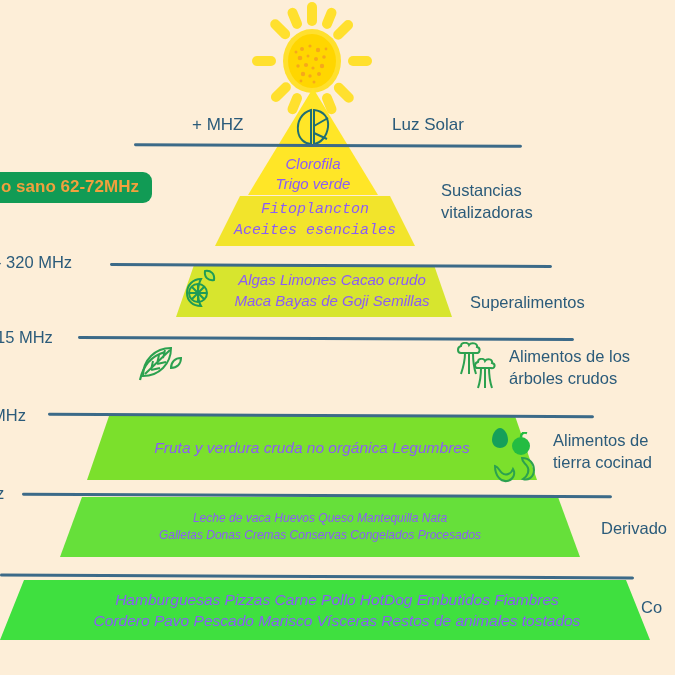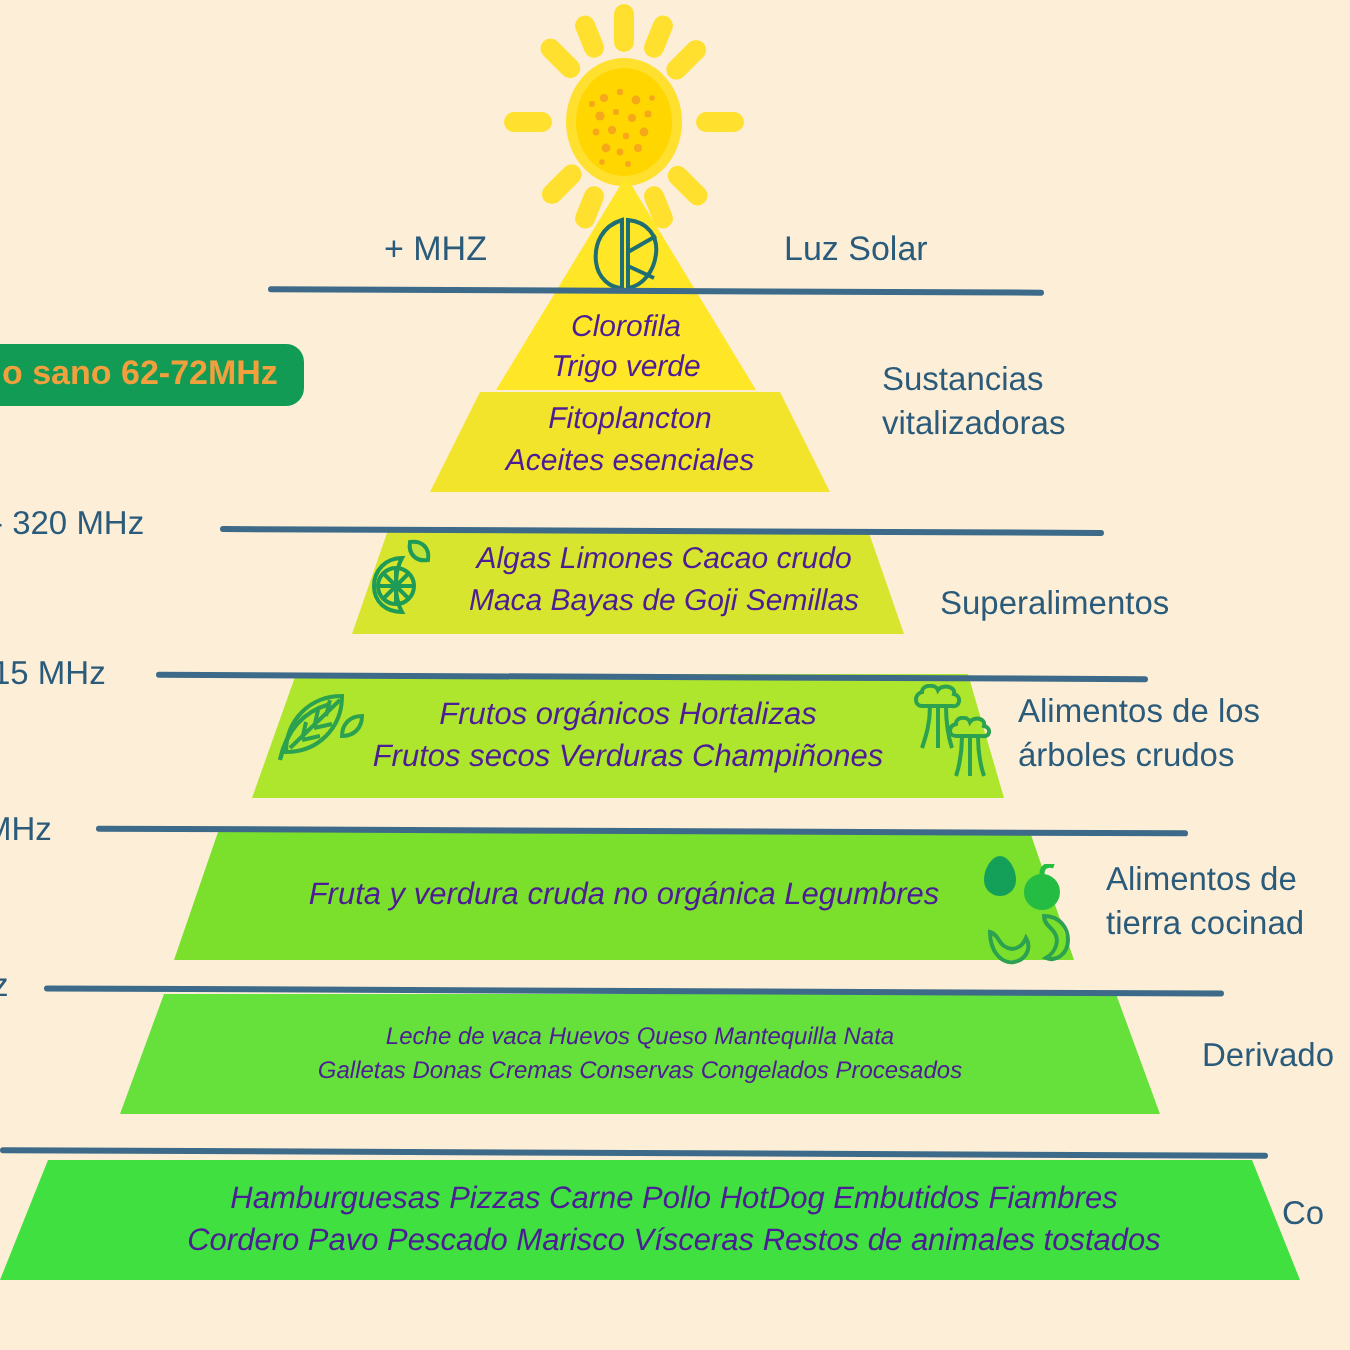--- a/index.html
+++ b/index.html
@@ -19,21 +19,21 @@
   
   #sun{left:252px;top:2px;width:120px;height:118px;}
   
   .tier{position:absolute;}
   .tier .shape{position:absolute;left:0;top:0;width:100%;height:100%;}
 
   
   .tier-text{
     position:absolute;left:0;top:0;width:100%;height:100%;
     display:flex;flex-direction:column;align-items:center;justify-content:center;
-    color:#4c1d95;
+    color:#8b5cf6;
     font-style:italic;
     font-size:15px;
     line-height:1.38;
     white-space:nowrap;
     pointer-events:none;
   }
   .tier-text .ln{display:block;}
 
   
   .cat{
@@ -124,21 +124,21 @@
   <div class="tier" style="left:248px;top:88px;width:130px;height:107px;">
     <svg class="shape" viewBox="0 0 130 107" preserveAspectRatio="none">
       <polygon id="s1" points="65,0 130,107 0,107" fill="#FFE627"></polygon>
     </svg>
     <div class="tier-text" style="font-size:15px;justify-content:flex-end;padding-bottom:-2px;">
       <span class="ln">Clorofila</span>
       <span class="ln">Trigo verde</span>
     </div>
   </div>
 
-  <div class="tier" style="left:215px;top:196px;width:200px;height:50px;">
+  <div class="tier" style="left:215px;top:196px;width:200px;height:50px;font-family:Liberation Mono, monospace;">
     <svg class="shape" viewBox="0 0 200 50" preserveAspectRatio="none">
       <polygon id="s2" points="25,0 175,0 200,50 0,50" fill="#F2E42B"></polygon>
     </svg>
     <div class="tier-text" style="font-size:15px;">
       <span class="ln">Fitoplancton</span>
       <span class="ln">Aceites esenciales</span>
     </div>
   </div>
 
   <div class="tier" style="left:176px;top:265px;width:276px;height:52px;">
@@ -153,29 +153,20 @@
 
   <svg class="abs" style="left:184px;top:268px;width:34px;height:40px;" viewBox="0 0 34 40">
     <g fill="none" stroke="#1E9B56" stroke-width="2">
       <path d="M17 11 C9 11 3 17 3 25 C3 33 9 38 17 38 C13 31 13 18 17 11 Z"></path>
       <circle cx="14" cy="25" r="9"></circle>
       <path d="M14 16 v18 M5 25 h18 M8 19 l12 12 M20 19 L8 31"></path>
       <path d="M21 3 C27 2 31 6 30 12 C24 13 20 9 21 3 Z" fill="#BFE33A" stroke="#1E9B56"></path>
     </g>
   </svg>
 
-  <div class="tier" style="left:126px;top:337px;width:376px;height:62px;">
-    <svg class="shape" viewBox="0 0 376 62" preserveAspectRatio="none">
-      <polygon id="s4" points="22,0 358,0 376,62 0,62" fill="#AEE62E"></polygon>
-    </svg>
-    <div class="tier-text" style="font-size:15.5px;">
-      <span class="ln">Frutos orgánicos Hortalizas</span>
-      <span class="ln">Frutos secos  Verduras Champiñones</span>
-    </div>
-  </div>
 
   <svg class="abs" style="left:137px;top:342px;width:46px;height:40px;" viewBox="0 0 46 40">
     <g fill="none" stroke="#2CA14F" stroke-width="2">
       <path d="M6 34 C6 18 18 6 34 6 C34 22 22 34 6 34 Z"></path>
       <path d="M8 32 L33 8 M14 28 l2 -9 M20 22 l2 -9 M26 16 l2 -8 M14 28 l9 -2 M20 22 l9 -2"></path>
       <path d="M3 38 C6 24 14 14 28 10" stroke-width="2.2"></path>
       <path d="M34 26 C40 26 44 22 44 16 C38 16 34 20 34 26 Z"></path>
     </g>
   </svg>
 

